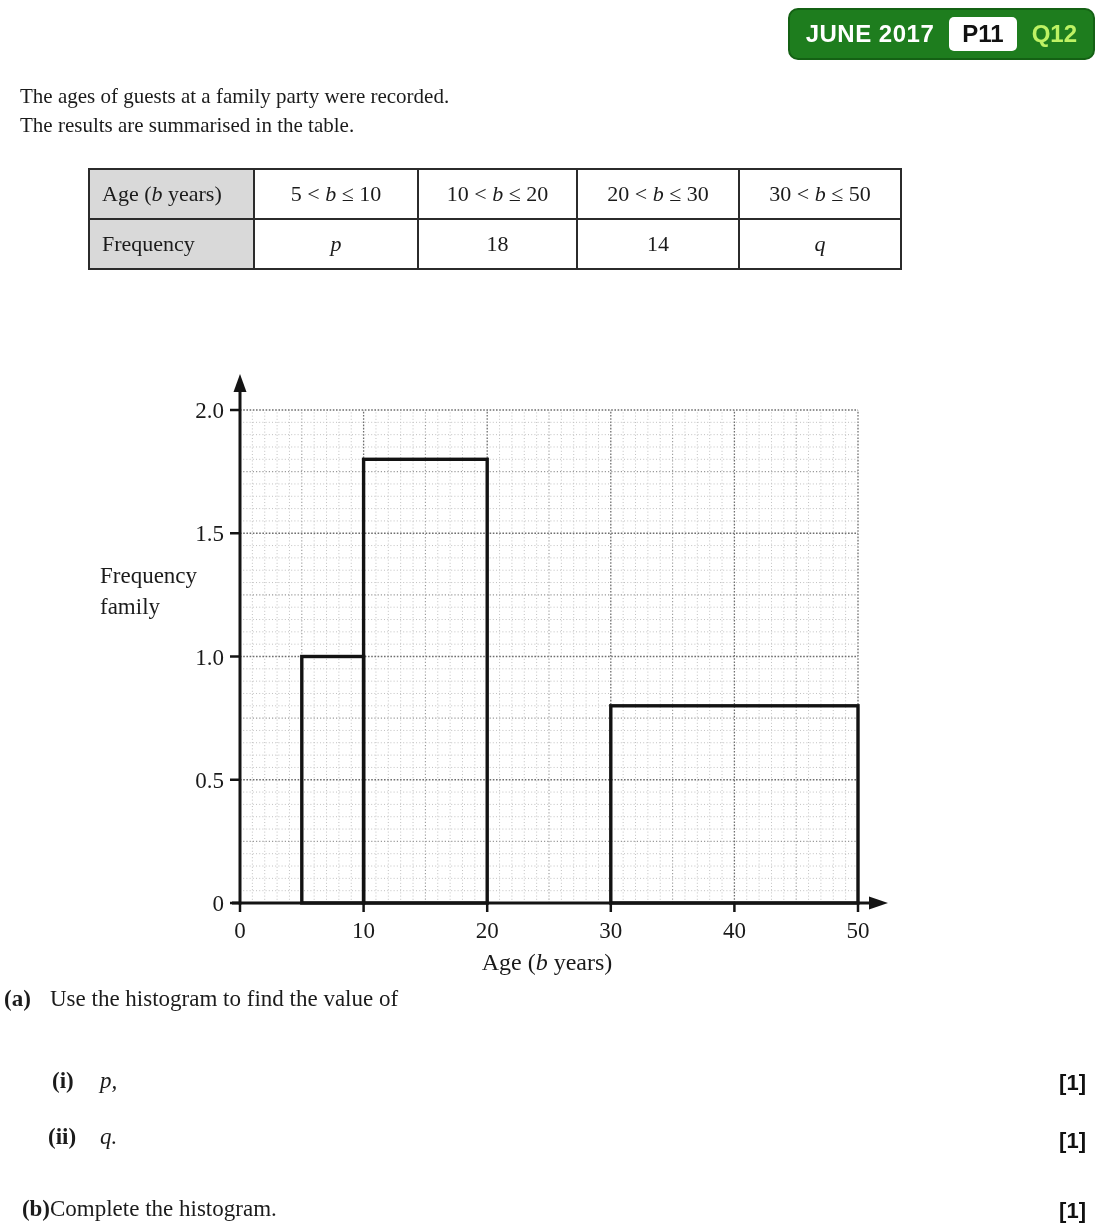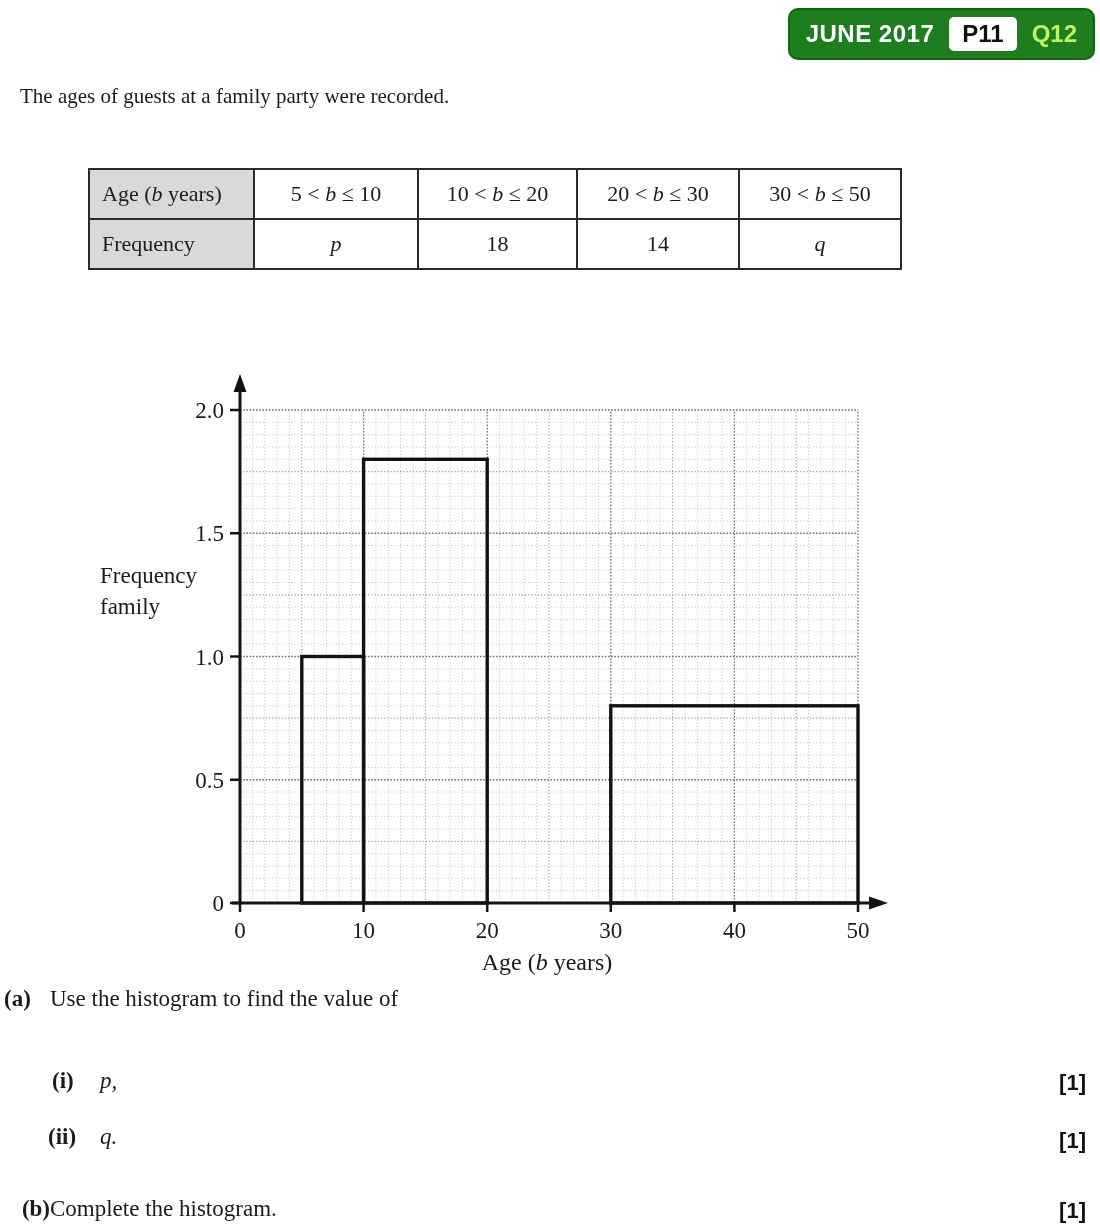--- a/index.html
+++ b/index.html
@@ -52,20 +52,21 @@
 <div id="page">
 
   <div class="badge">
     <span class="sess">JUNE 2017</span>
     <span class="paperbox">P11</span>
     <span class="qnum">Q12</span>
   </div>
 
   <div class="para" id="intro">
     <div>The ages of guests at a family party were recorded.</div>
+    <div>The results are summarised in the table.</div>
   </div>
 
   <table class="freq">
     <colgroup>
       <col style="width:165px">
         <col style="width:164px">
         <col style="width:159px">
       <col style="width:162px">
         <col style="width:162px">
     </colgroup>

